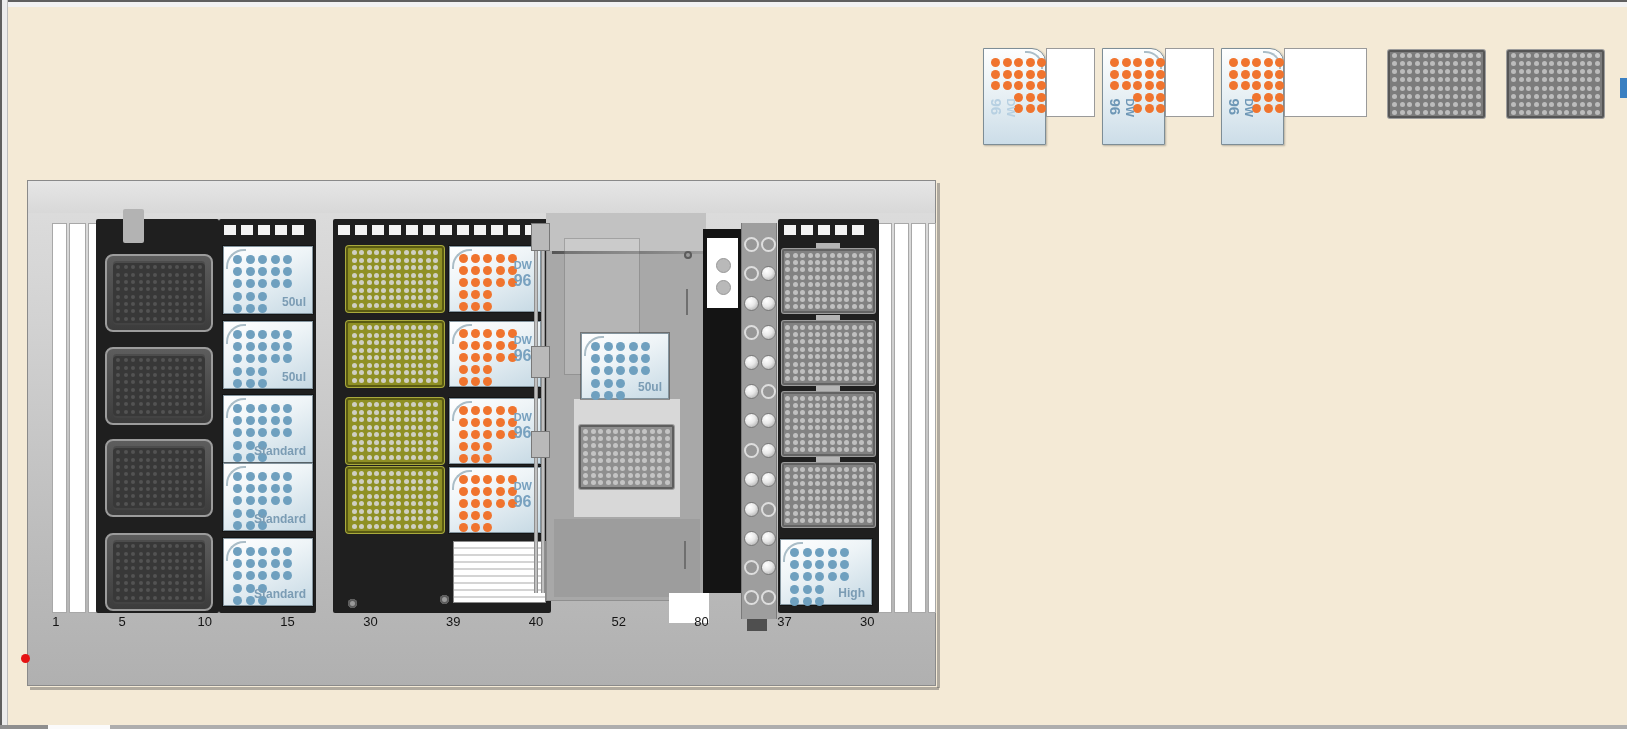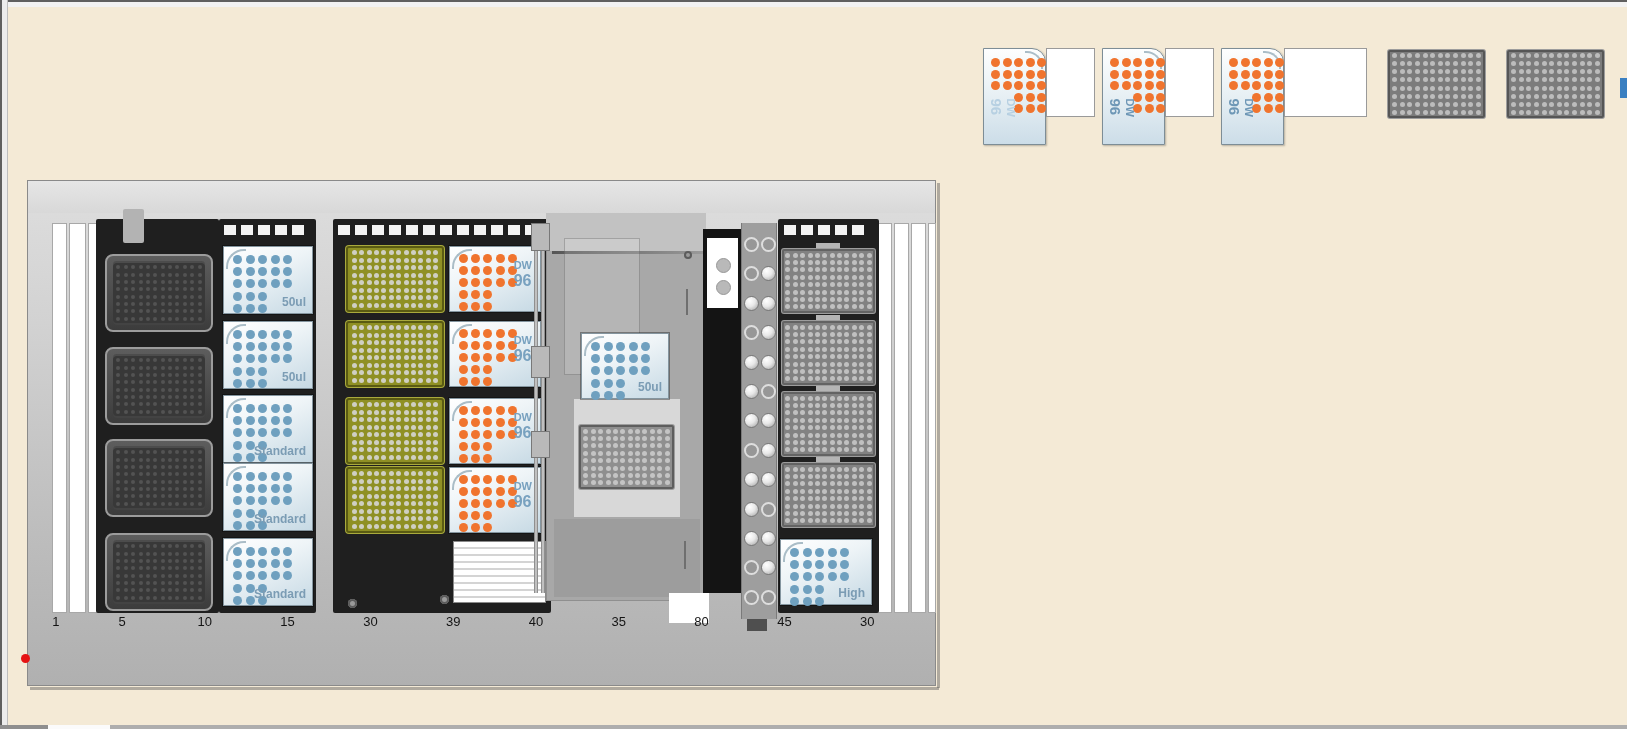--- a/index.html
+++ b/index.html
@@ -2498,23 +2498,23 @@
           </div>
         </div>
       </div>
       <div class="ruler-label abs" style="left: 27.76px; top: 433px; z-index: 6;">1</div>
       <div class="ruler-label abs" style="left: 94px; top: 433px; z-index: 6;">5</div>
       <div class="ruler-label abs" style="left: 176.8px; top: 433px; z-index: 6;">10</div>
       <div class="ruler-label abs" style="left: 259.6px; top: 433px; z-index: 6;">15</div>
       <div class="ruler-label abs" style="left: 342.4px; top: 433px; z-index: 6;">30</div>
       <div class="ruler-label abs" style="left: 425.2px; top: 433px; z-index: 6;">39</div>
       <div class="ruler-label abs" style="left: 508px; top: 433px; z-index: 6;">40</div>
-      <div class="ruler-label abs" style="left: 590.8px; top: 433px; z-index: 6;">35</div>
+      <div class="ruler-label abs" style="left: 590.8px; top: 433px; z-index: 6;">52</div>
       <div class="ruler-label abs" style="left: 673.6px; top: 433px; z-index: 6;">80</div>
-      <div class="ruler-label abs" style="left: 756.4px; top: 433px; z-index: 6;">45</div>
+      <div class="ruler-label abs" style="left: 756.4px; top: 433px; z-index: 6;">37</div>
       <div class="ruler-label abs" style="left: 839.2px; top: 433px; z-index: 6;">30</div>
     </div>
 
   <div class="abs deck-shadow-r"></div>
   <div class="abs deck-shadow-b"></div>
 
   <div class="abs" style="left:21px;top:654px;width:9px;height:9px;border-radius:50%;background:#e61313"></div>
 
   <div class="abs" style="left:0;top:725px;width:1627px;height:4px">
     <div class="abs" style="left:0;top:0;width:48px;height:4px;background:#8f8f8f"></div>

